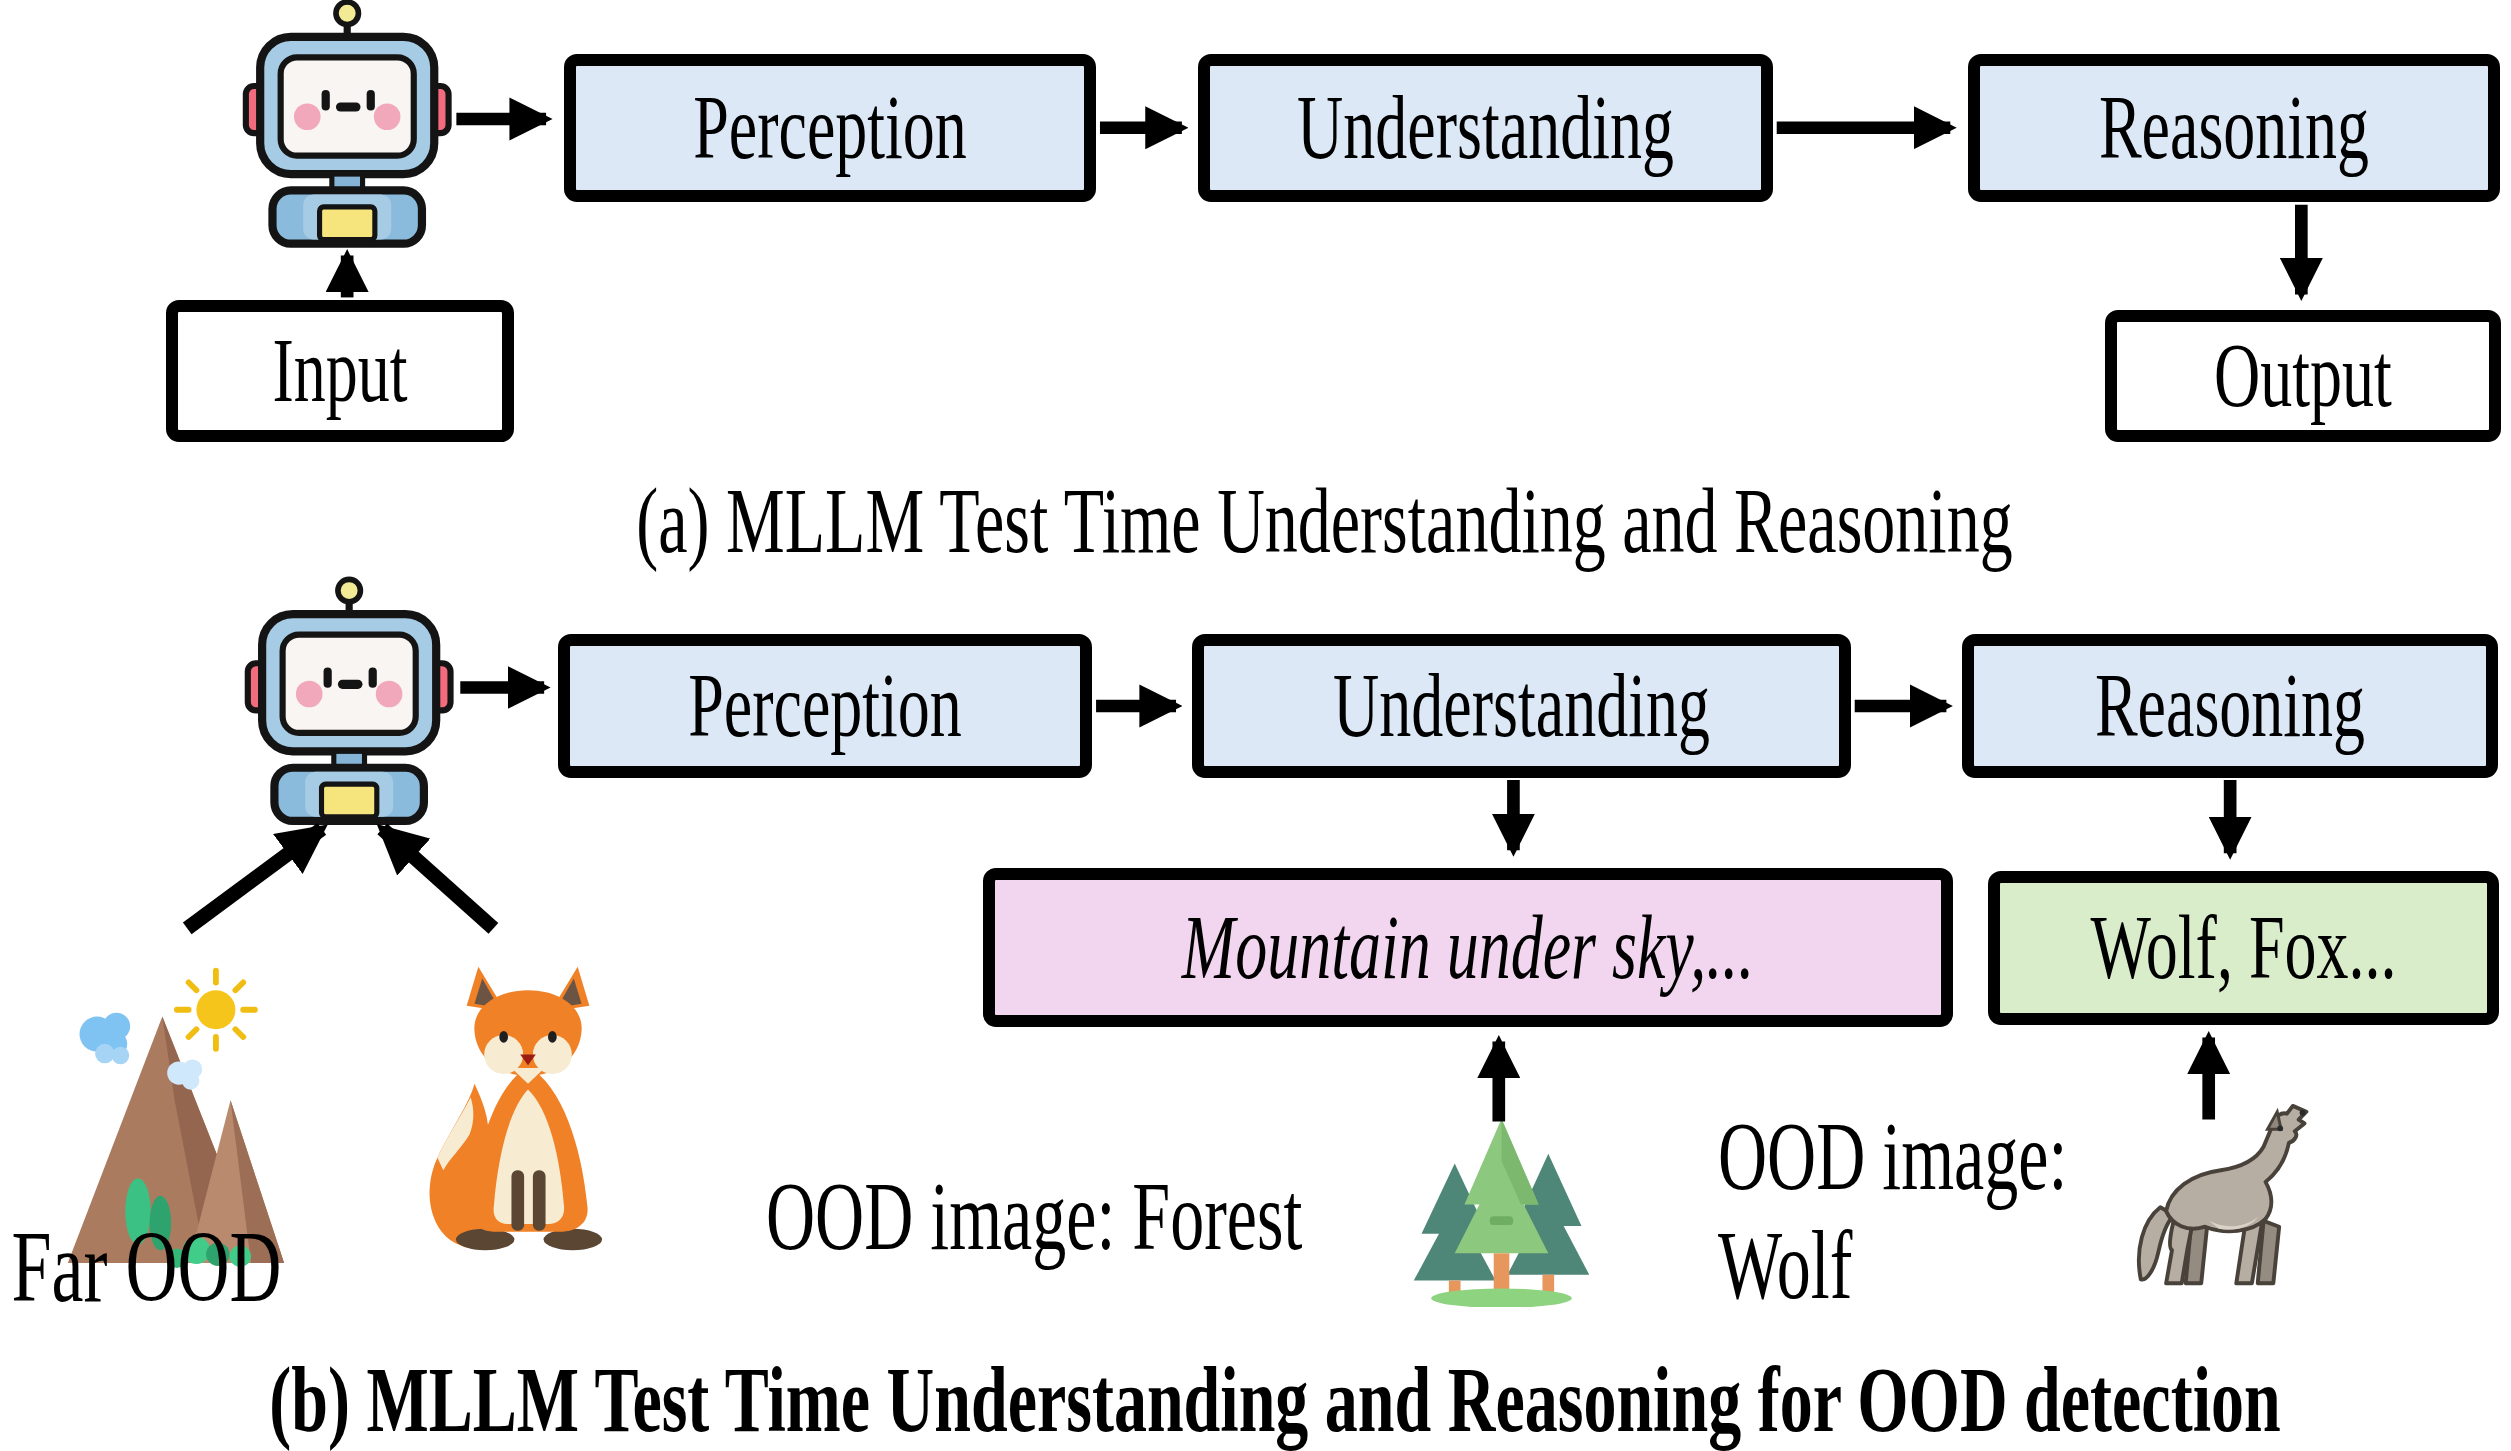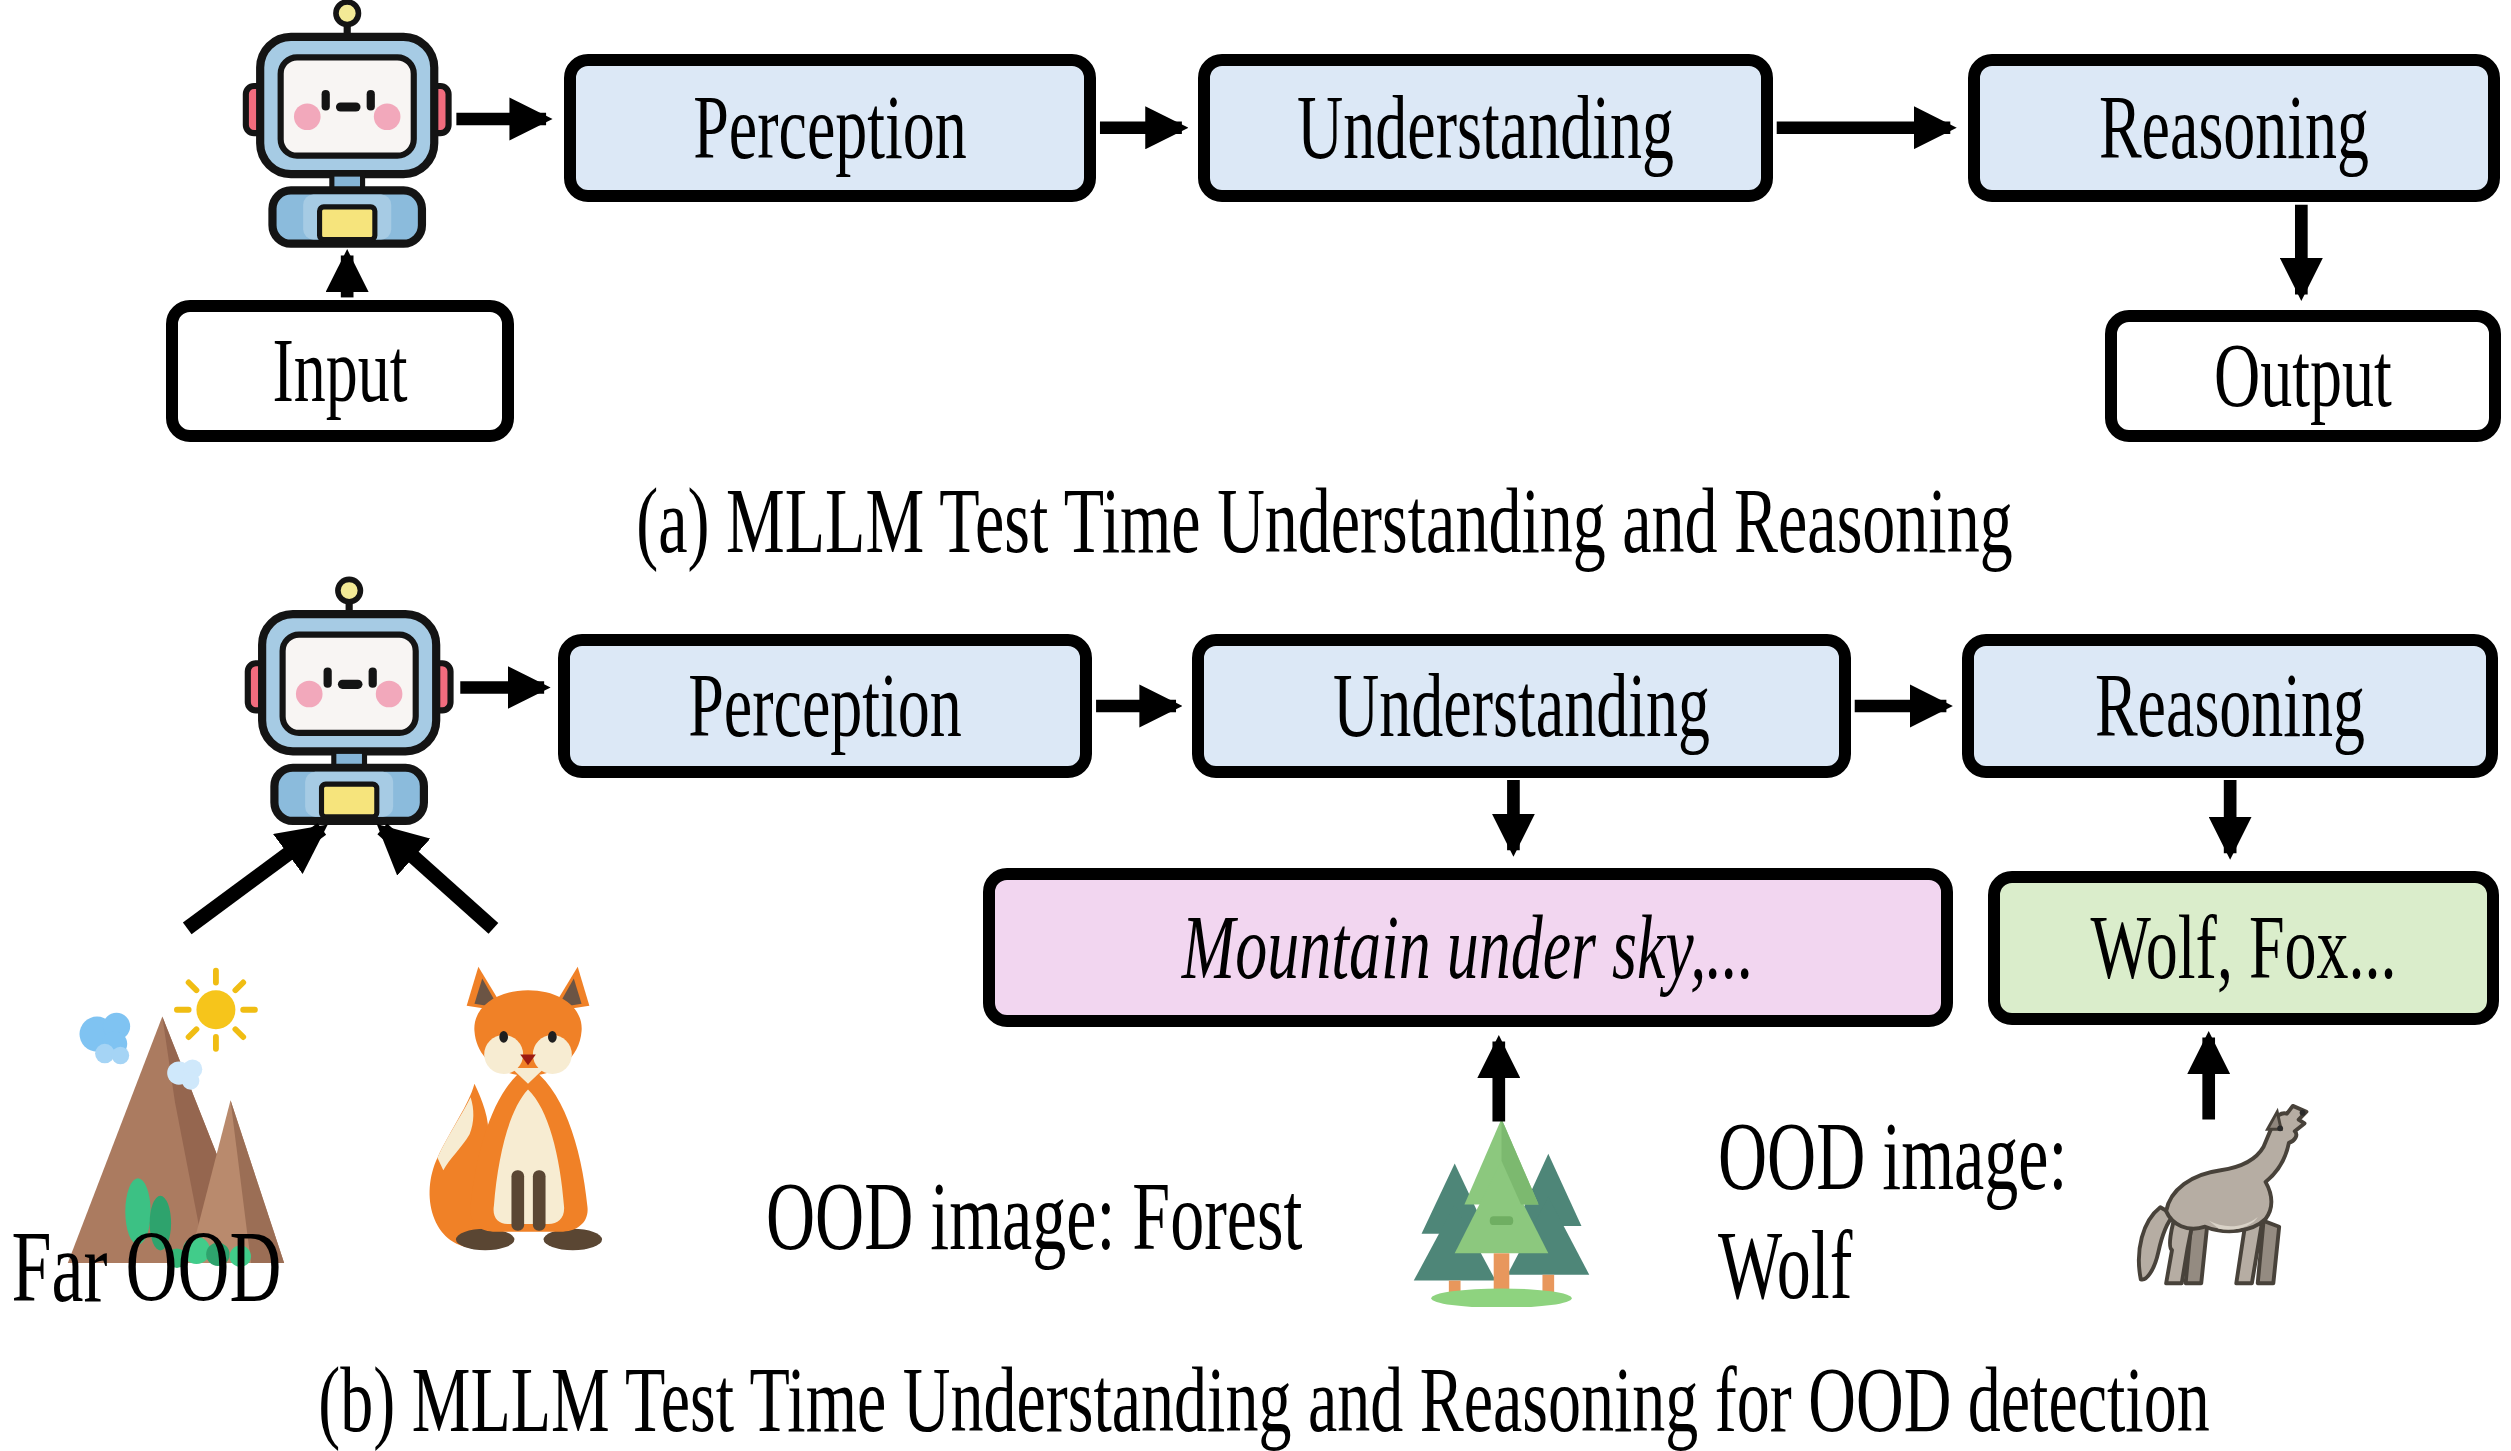--- a/index.html
+++ b/index.html
@@ -3,21 +3,21 @@
 <meta charset="utf-8">
 <style>
   html,body { margin:0; padding:0; background:#ffffff; }
   #canvas {
     position:relative; width:2511px; height:1451px; background:#ffffff;
     font-family:"Liberation Serif","DejaVu Serif",serif; color:#000;
     overflow:hidden;
   }
   .box {
     position:absolute; box-sizing:border-box;
-    border:12.7px solid #000; border-radius:24px;
+    border:12.7px solid #000; border-radius:13px;
     display:flex; align-items:center; justify-content:center;
     background:#ffffff; z-index:2;
   }
   .box.blue  { background:#dce8f6; }
   .box.pink  { background:#f2d6f0; }
   .box.green { background:#daedcb; }
   .lbl { display:inline-block; font-size:64px; line-height:1; transform:scaleY(1.42); white-space:nowrap; }
   .cap { position:absolute; text-align:center; z-index:3; }
   .cap .lbl { font-size:66px; }
   .flabel { position:absolute; z-index:3; white-space:nowrap; }
@@ -71,21 +71,21 @@
     <span class="lbl">Far OOD</span>
   </div>
   <div class="flabel" style="left:766px; top:1182px;">
     <span class="lbl">OOD image: Forest</span>
   </div>
   <div class="flabel" style="left:1718px; top:1122px;">
     <span class="lbl" style="display:block; transform-origin:left center;">OOD image:</span>
     <span class="lbl" style="display:block; margin-top:41px; transform-origin:left center;">Wolf</span>
   </div>
 
-  <div class="cap" style="left:28px; top:1367px; width:2472px;">
+  <div class="cap" style="left:39px; top:1367px; width:2472px;font-weight:bold;">
     <span class="lbl">(b) MLLM Test Time Understanding and Reasoning for OOD detection</span>
   </div>
 
   <svg class="icon" style="left:60px; top:956px;" width="229" height="317" viewBox="0 0 235 325">
     <g>
       <g stroke="#f0bd13" stroke-width="6" stroke-linecap="round">
         <line x1="188" y1="55" x2="200" y2="55"></line>
           <line x1="180" y1="75" x2="188" y2="83"></line>
         <line x1="160" y1="83" x2="160" y2="95"></line>
           <line x1="140" y1="75" x2="132" y2="83"></line>

